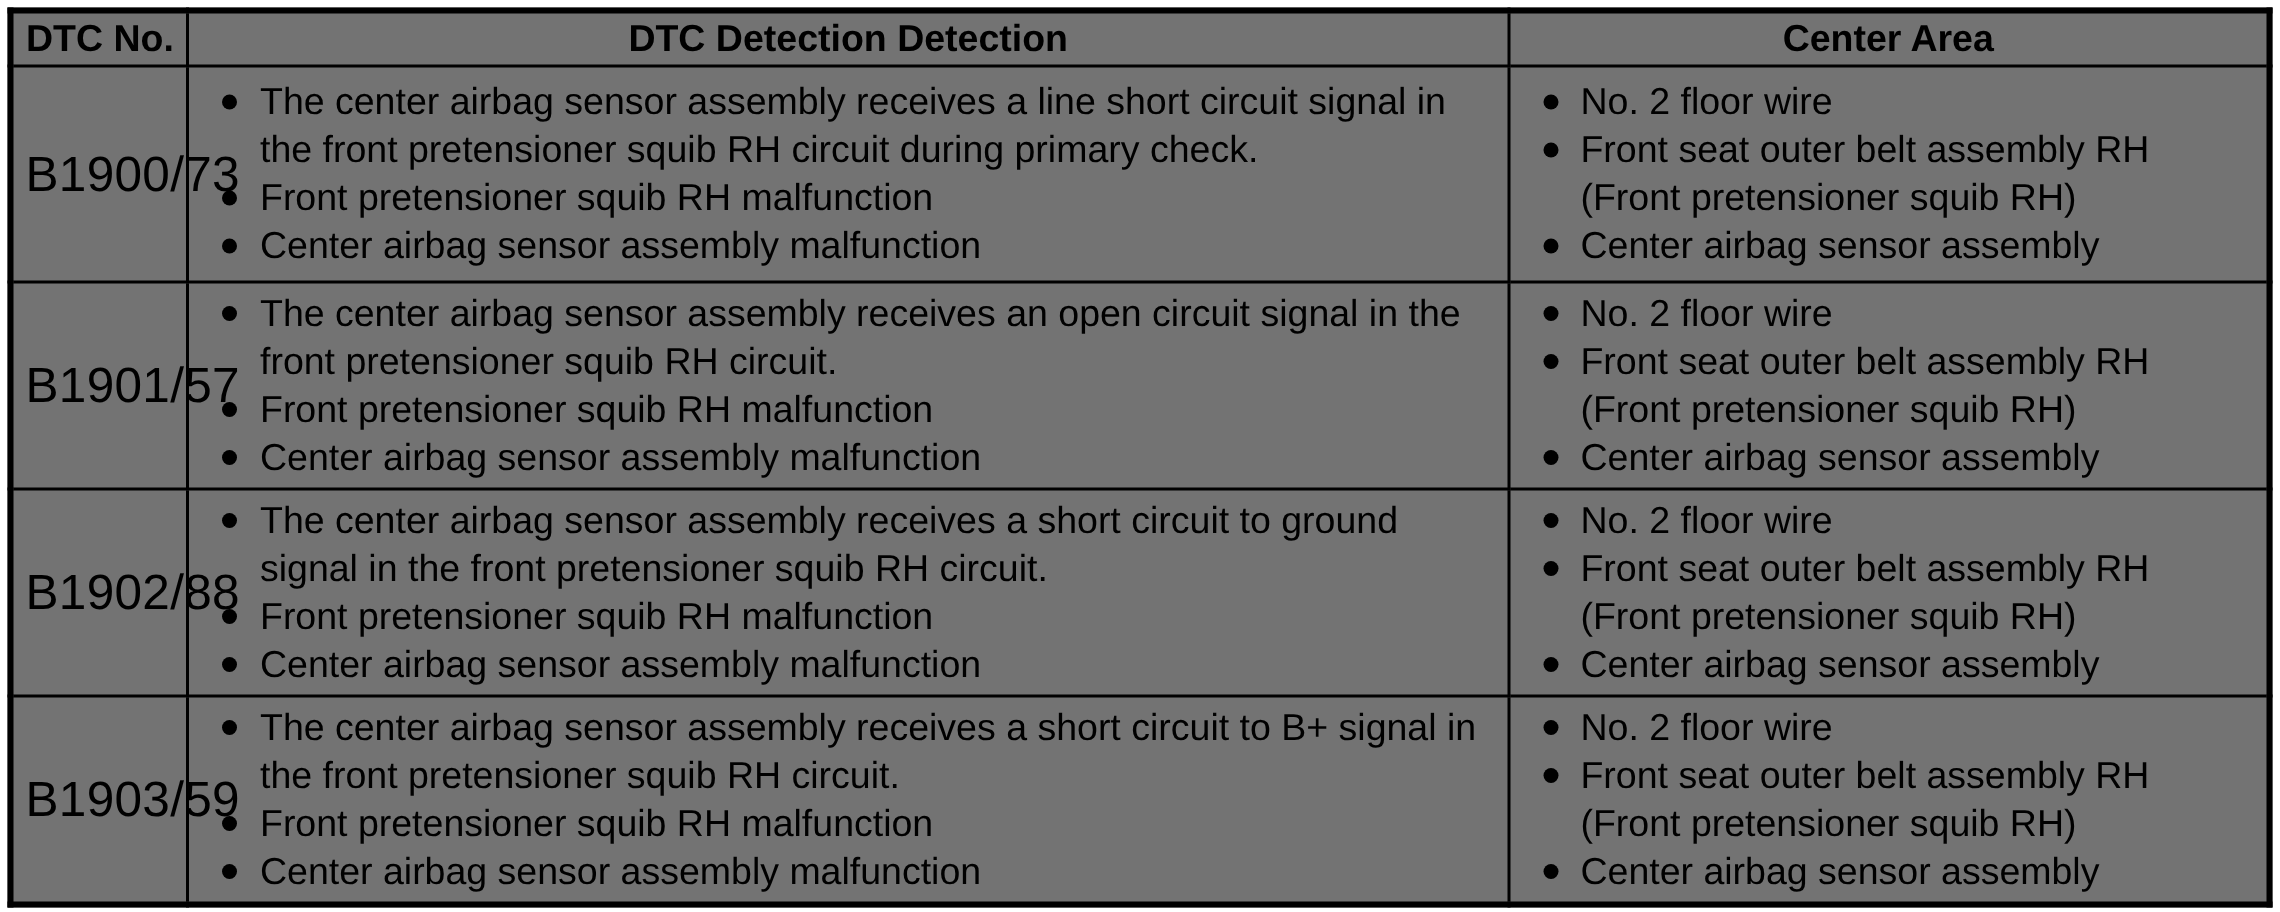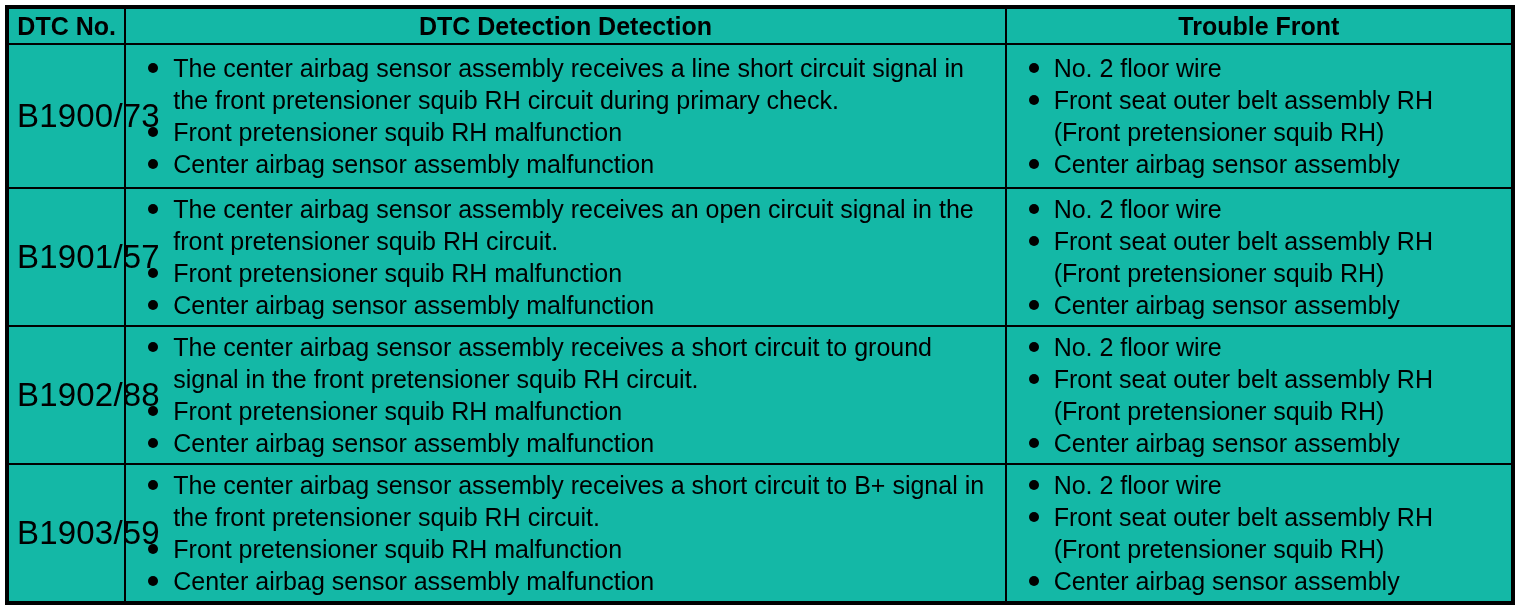--- a/index.html
+++ b/index.html
@@ -8,21 +8,21 @@
     font-family: "Liberation Sans", "DejaVu Sans", sans-serif;
     color: #000000;
   }
   body { width: 1520px; height: 608px; padding: 5px; overflow: hidden; }
 
   table.dtc-table {
     width: 1510px;
     table-layout: fixed;
     border-collapse: collapse;
     border: 4px solid #000000;
-    background: #14b8a6;
+    background: #737373;
   }
   col.c-dtc   { width: 118px; }
   col.c-cond  { width: 878px; }
   col.c-area  { width: 506px; }
 
   th, td { border: 2px solid #000000; vertical-align: middle; }
 
   th {
     height: 37px;
     font-size: 25px;
@@ -72,21 +72,21 @@
 <table class="dtc-table">
   <colgroup>
     <col class="c-dtc">
       <col class="c-cond">
       <col class="c-area">
   </colgroup>
   <thead>
     <tr>
       <th>DTC No.</th>
       <th>DTC Detection Detection</th>
-      <th>Trouble Front</th>
+      <th>Center Area</th>
     </tr>
   </thead>
   <tbody>
 
     <tr class="r1">
       <td class="dtc-cell">B1900/73</td>
       <td class="cond-cell">
         <ul class="bullet-list">
           <li>
               <span class="bullet"></span>

